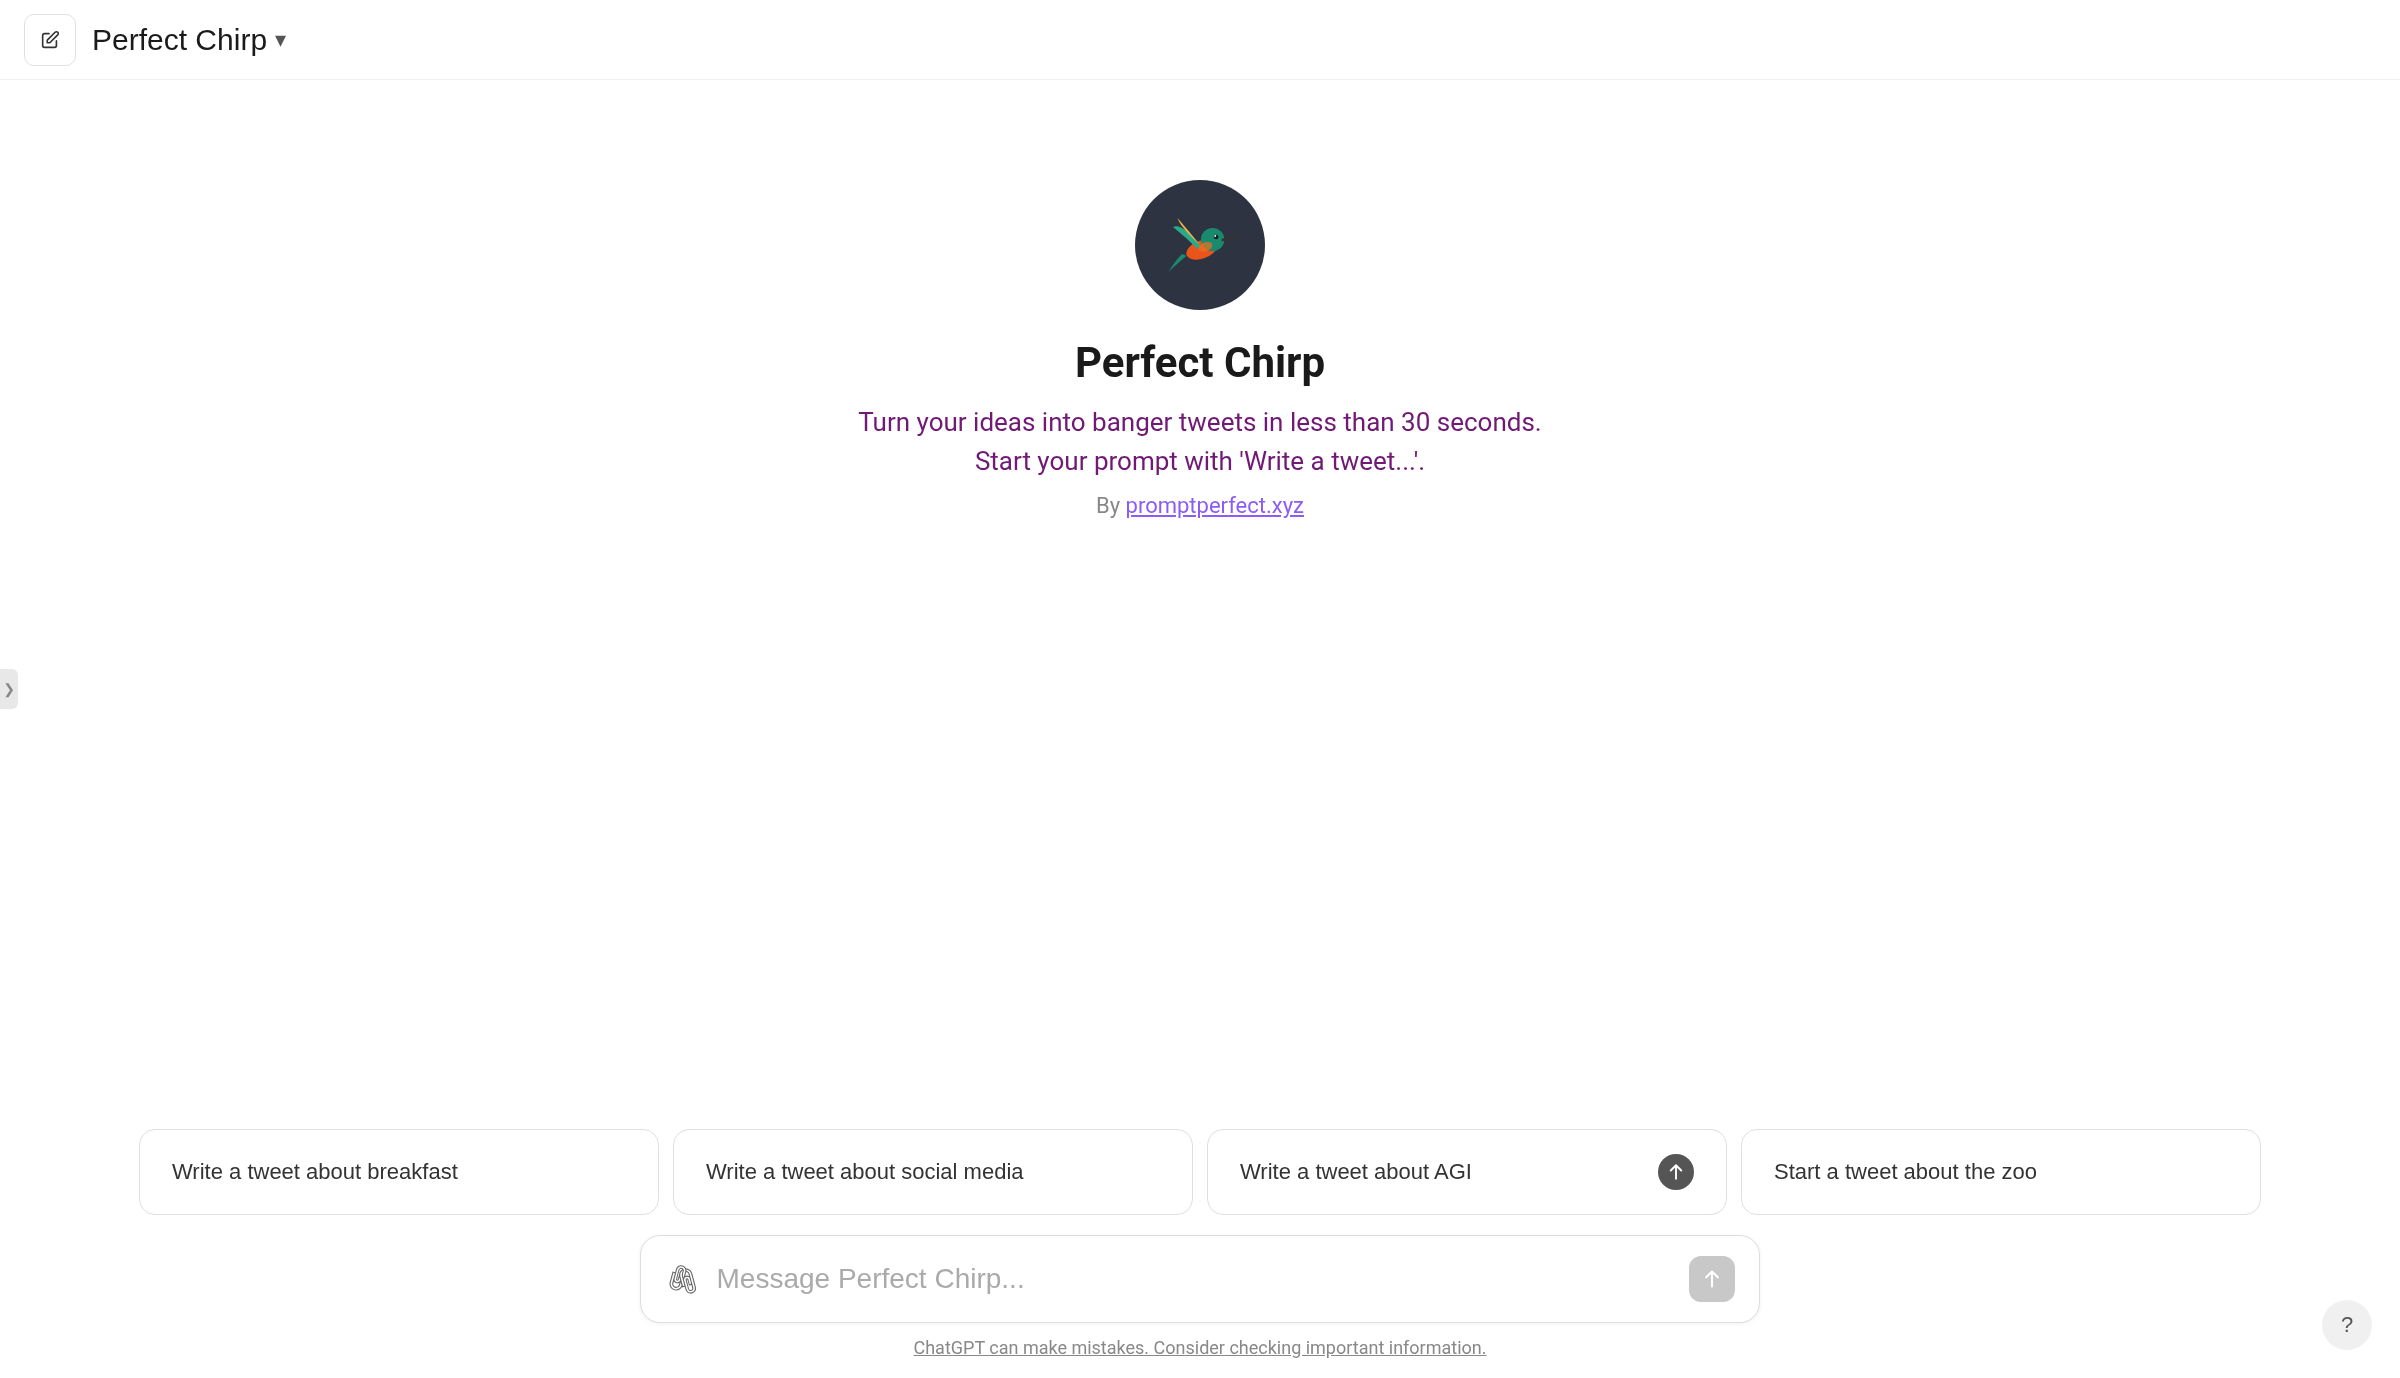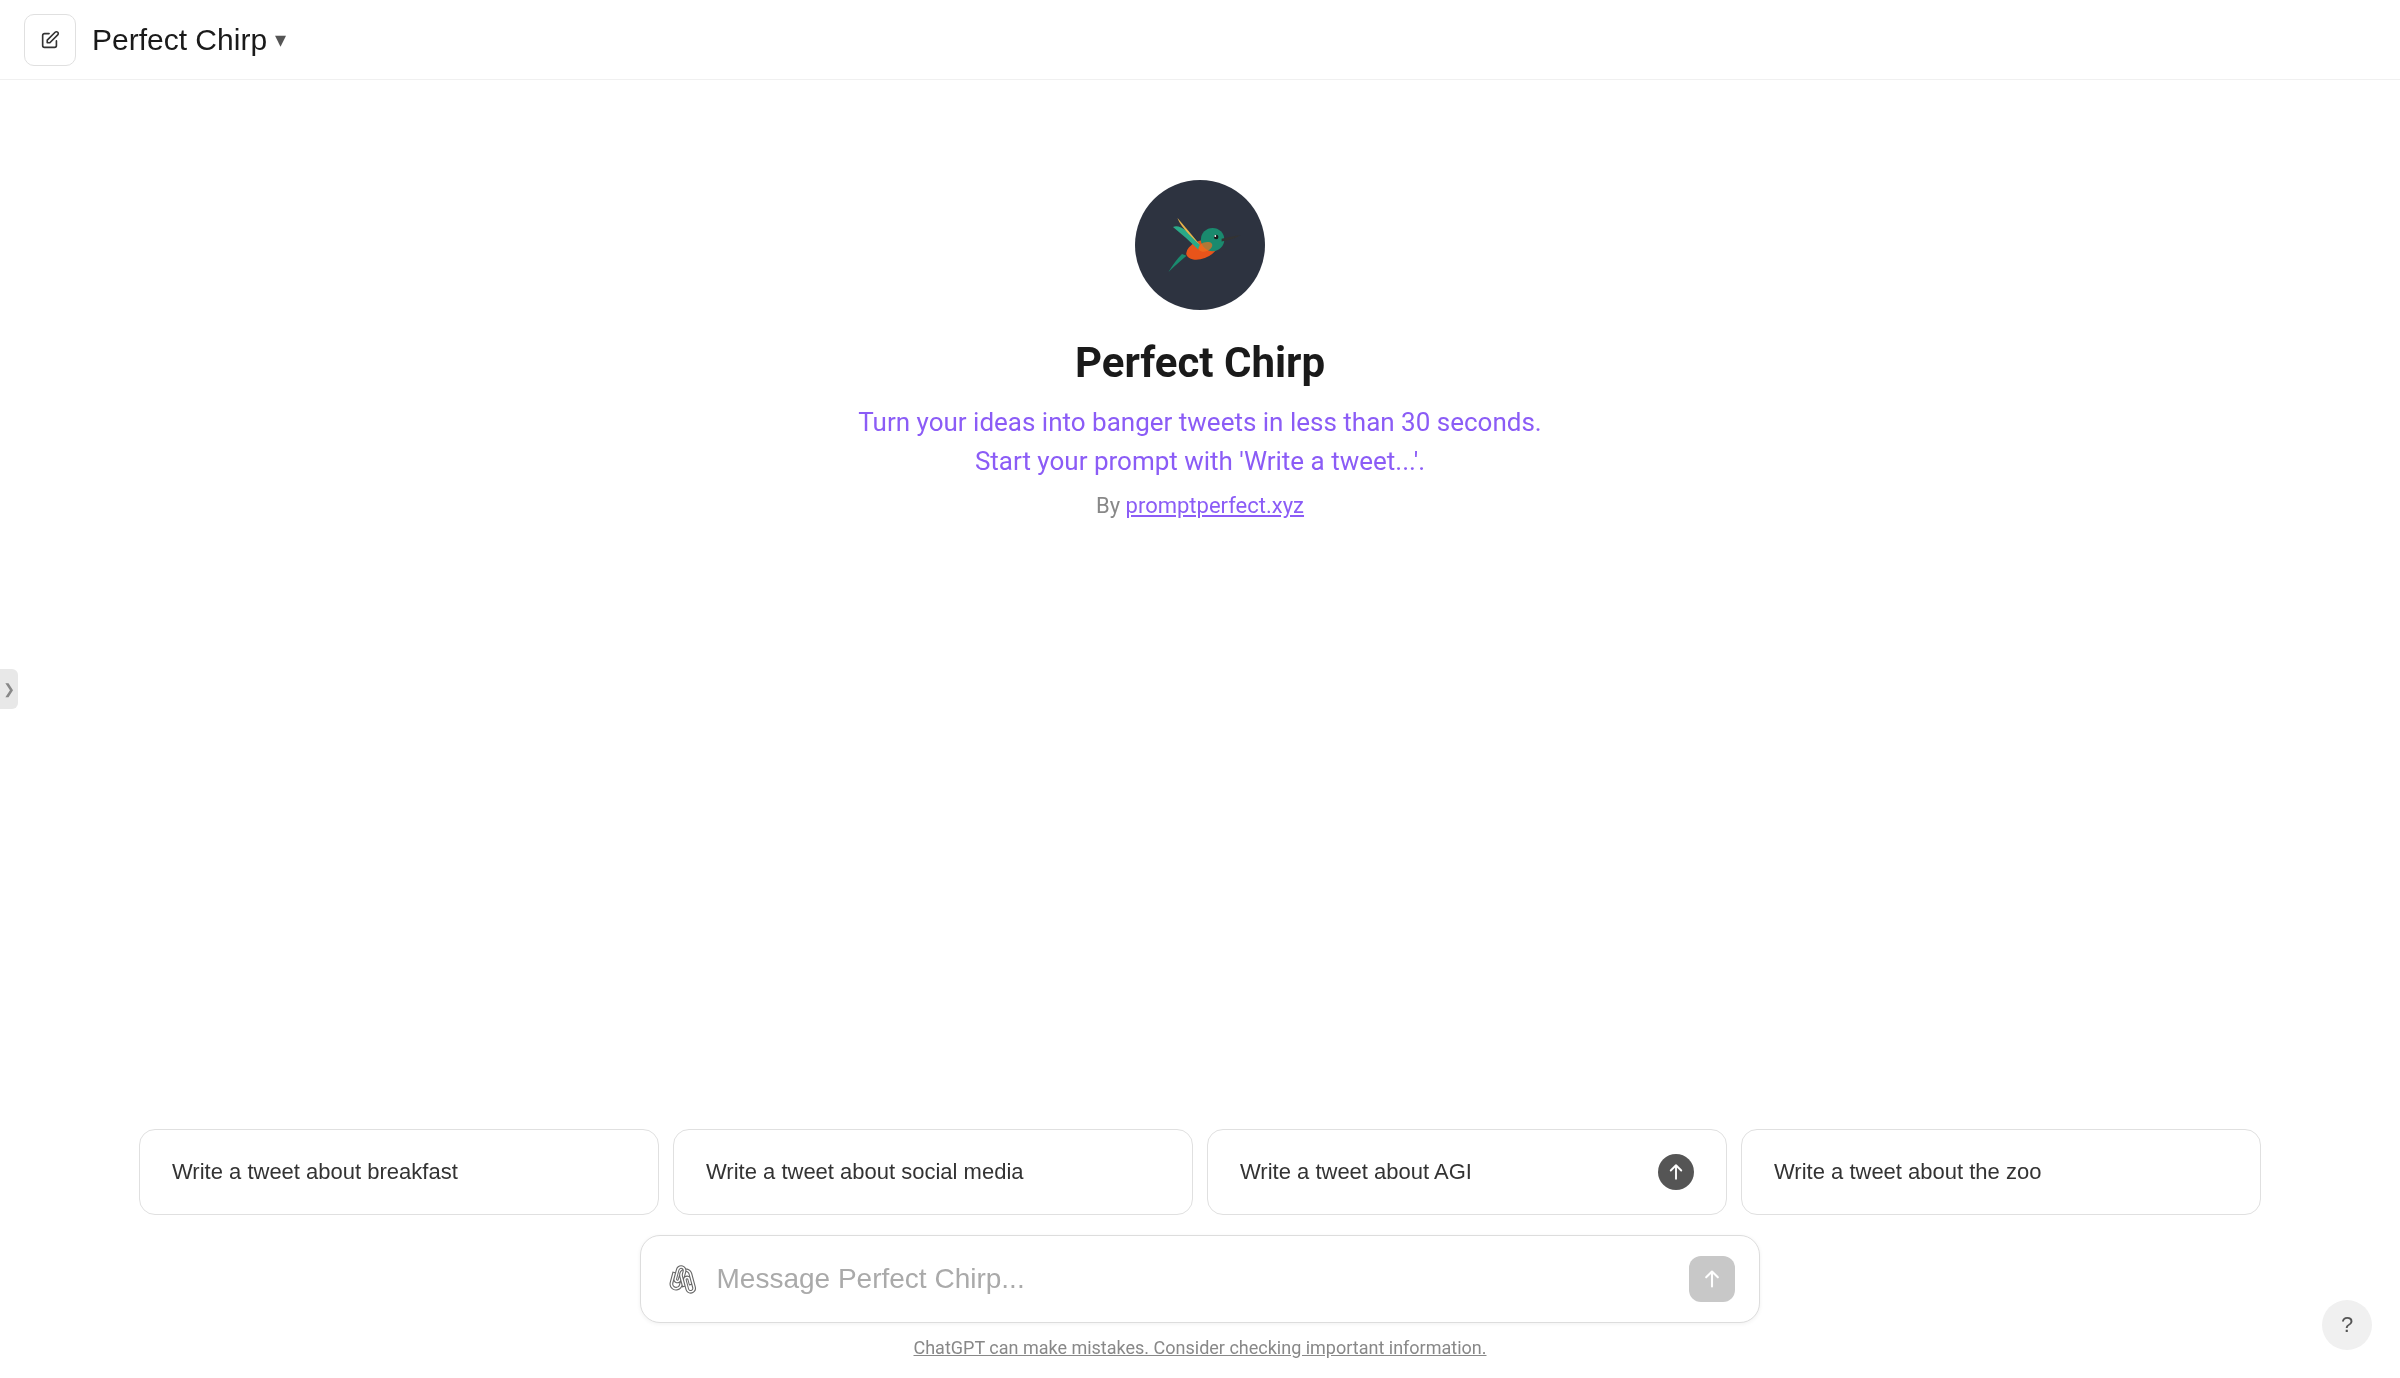--- a/index.html
+++ b/index.html
@@ -125,21 +125,21 @@
 
     .hero-title {
       font-size: 42px;
       font-weight: 700;
       color: #1a1a1a;
       margin-bottom: 16px;
     }
 
     .hero-subtitle {
       font-size: 26px;
-      color: #8b5cf6;
+      color: #701a75;
       text-align: center;
       max-width: 700px;
       line-height: 1.5;
       margin-bottom: 12px;
     }
 
     .hero-by {
       font-size: 22px;
       color: #888;
     }
@@ -351,21 +351,21 @@
       <div class="suggestion-row">
         <button class="suggestion-btn">
           <span>Write a tweet about AGI</span>
           <span class="send-icon">
             <svg viewBox="0 0 24 24" stroke-width="2.5">
               <path stroke-linecap="round" stroke-linejoin="round" d="M5 10l7-7m0 0l7 7m-7-7v18"></path>
             </svg>
           </span>
         </button>
         <button class="suggestion-btn">
-          <span>Write a tweet about the zoo</span>
+          <span>Start a tweet about the zoo</span>
         </button>
       </div>
     </div>
 
     <div class="input-container">
       <span class="attach-icon">🖇</span>
       <input class="message-input" type="text" placeholder="Message Perfect Chirp..." style="">
       <button class="submit-btn">
         <svg viewBox="0 0 24 24" stroke-width="2.5">
           <path stroke-linecap="round" stroke-linejoin="round" d="M5 10l7-7m0 0l7 7m-7-7v18"></path>

